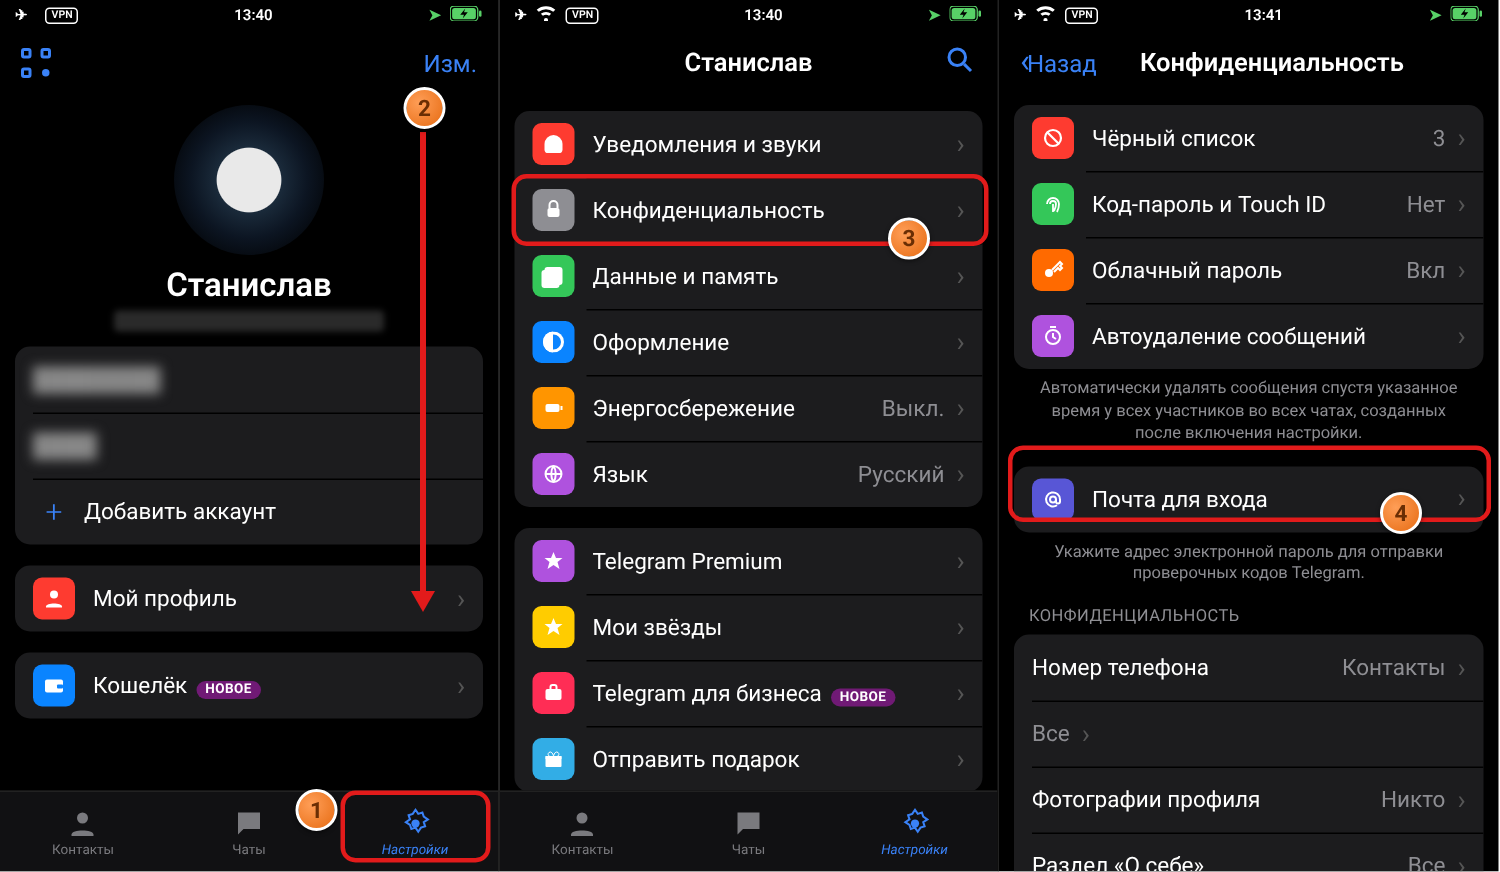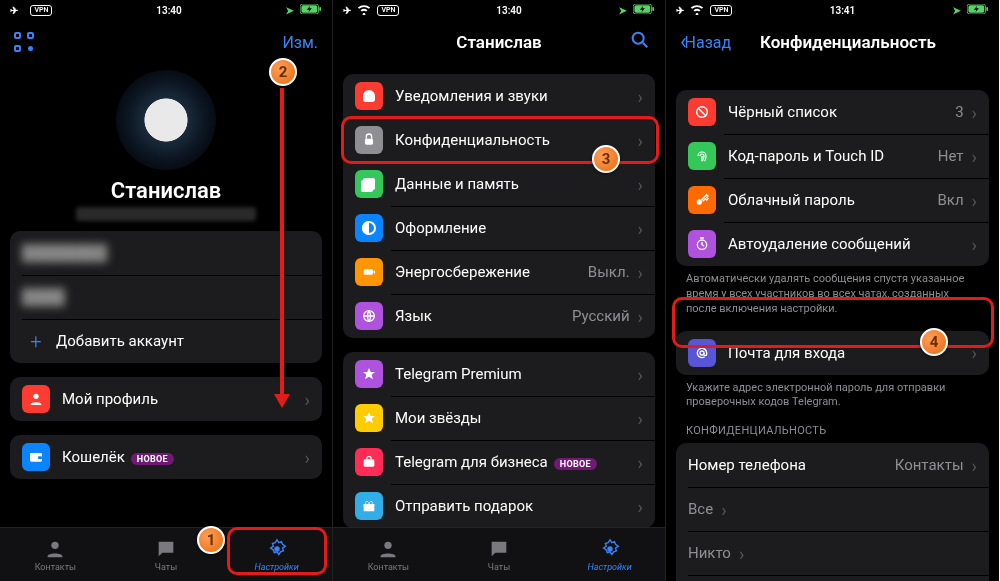--- a/index.html
+++ b/index.html
@@ -34,21 +34,21 @@
   .cam-icon::after{content:"";position:absolute;width:6px;height:6px;border:2px solid #3a82f7;border-radius:50%;top:1px;left:3px;}
 
   .group { background:#1c1c1e; border-radius:10px; margin-bottom:14px; overflow:hidden;}
   .row { min-height:44px; display:flex; align-items:center; padding:0 12px; position:relative;}
   .row + .row::before{ content:""; position:absolute; left:48px; right:0; top:0; height:1px; background:#000;}
   .row.no-icon + .row.no-icon::before{ left:12px; }
   .ricon { width:28px; height:28px; border-radius:6px; margin-right:12px; display:flex; align-items:center; justify-content:center; flex-shrink:0; color:#fff; font-size:15px;}
   .rlabel { flex:1; color:#fff; font-size:15px;}
   .rvalue { color:#8e8e93; font-size:15px; margin-right:8px;}
   .chev { color:#555; font-size:18px;}
-  .footer-note { color:#8e8e93; font-size:11px; line-height:1.35; padding:0 10px; margin:-8px 0 14px;}
+  .footer-note { color:#8e8e93; font-size:11px; line-height:1.35; padding:0 10px; margin:-8px 0 14px;text-align:center;}
   .section-header{ color:#8e8e93; font-size:11px; letter-spacing:0.3px; padding:0 10px 6px; text-transform:uppercase;}
   .blur-box{ filter:blur(4px); color:#888;}
   .plus{ color:#3a82f7; font-size:20px; width:28px; text-align:center; margin-right:6px; font-weight:300;}
 
   .badge-new{ background:#701a75; color:#fff; font-size:9px; font-weight:700; border-radius:8px; padding:1px 6px; margin-left:6px; letter-spacing:0.3px;}
 
   .tabbar { position:absolute; bottom:0; left:0; right:0; height:54px; background:#111113; display:flex;
      border-top:1px solid #222;}
   .tab { flex:1; display:flex; flex-direction:column; align-items:center; justify-content:center; gap:2px; color:#7a7a7e; font-size:9px;}
   .tab.active{ color:#3a82f7;font-style:italic;}
@@ -389,21 +389,21 @@
   </div>
   <div class="nav">
     <div class="left blue" style="width:80px;">
           <span class="back-chev">‹</span>
           <span style="font-size:16px">Назад</span>
         </div>
     <div class="title" style="text-align:left; flex:2;">Конфиденциальность</div>
     <div class="right" style="width:10px;"></div>
   </div>
 
-  <div class="scrolly" style="top:80px;">
+  <div class="scrolly" style="top:60px;">
     <div class="content" style="padding-top:10px;">
       <div class="group">
         <div class="row">
           <span class="ricon bg-red">
                 <svg viewBox="0 0 24 24" fill="none" stroke="#fff" stroke-width="2.2">
                   <circle cx="12" cy="12" r="8"></circle>
                   <line x1="6" y1="6" x2="18" y2="18"></line>
                 </svg>
               </span>
           <span class="rlabel">Чёрный список</span>
@@ -463,20 +463,21 @@
         <div class="row no-icon">
           <span class="rlabel">Номер телефона</span>
           <span class="rvalue">Контакты</span>
           <span class="chev">›</span>
         </div>
         <div class="row no-icon">
           <span class="rvalue">Все</span>
           <span class="chev">›</span>
         </div>
         <div class="row no-icon">
+          <span class="rlabel">Фотографии профиля</span>
           <span class="rvalue">Никто</span>
           <span class="chev">›</span>
         </div>
         <div class="row no-icon">
           <span class="rlabel">Раздел «О себе»</span>
           <span class="rvalue">Все</span>
           <span class="chev">›</span>
         </div>
       </div>
     </div>

